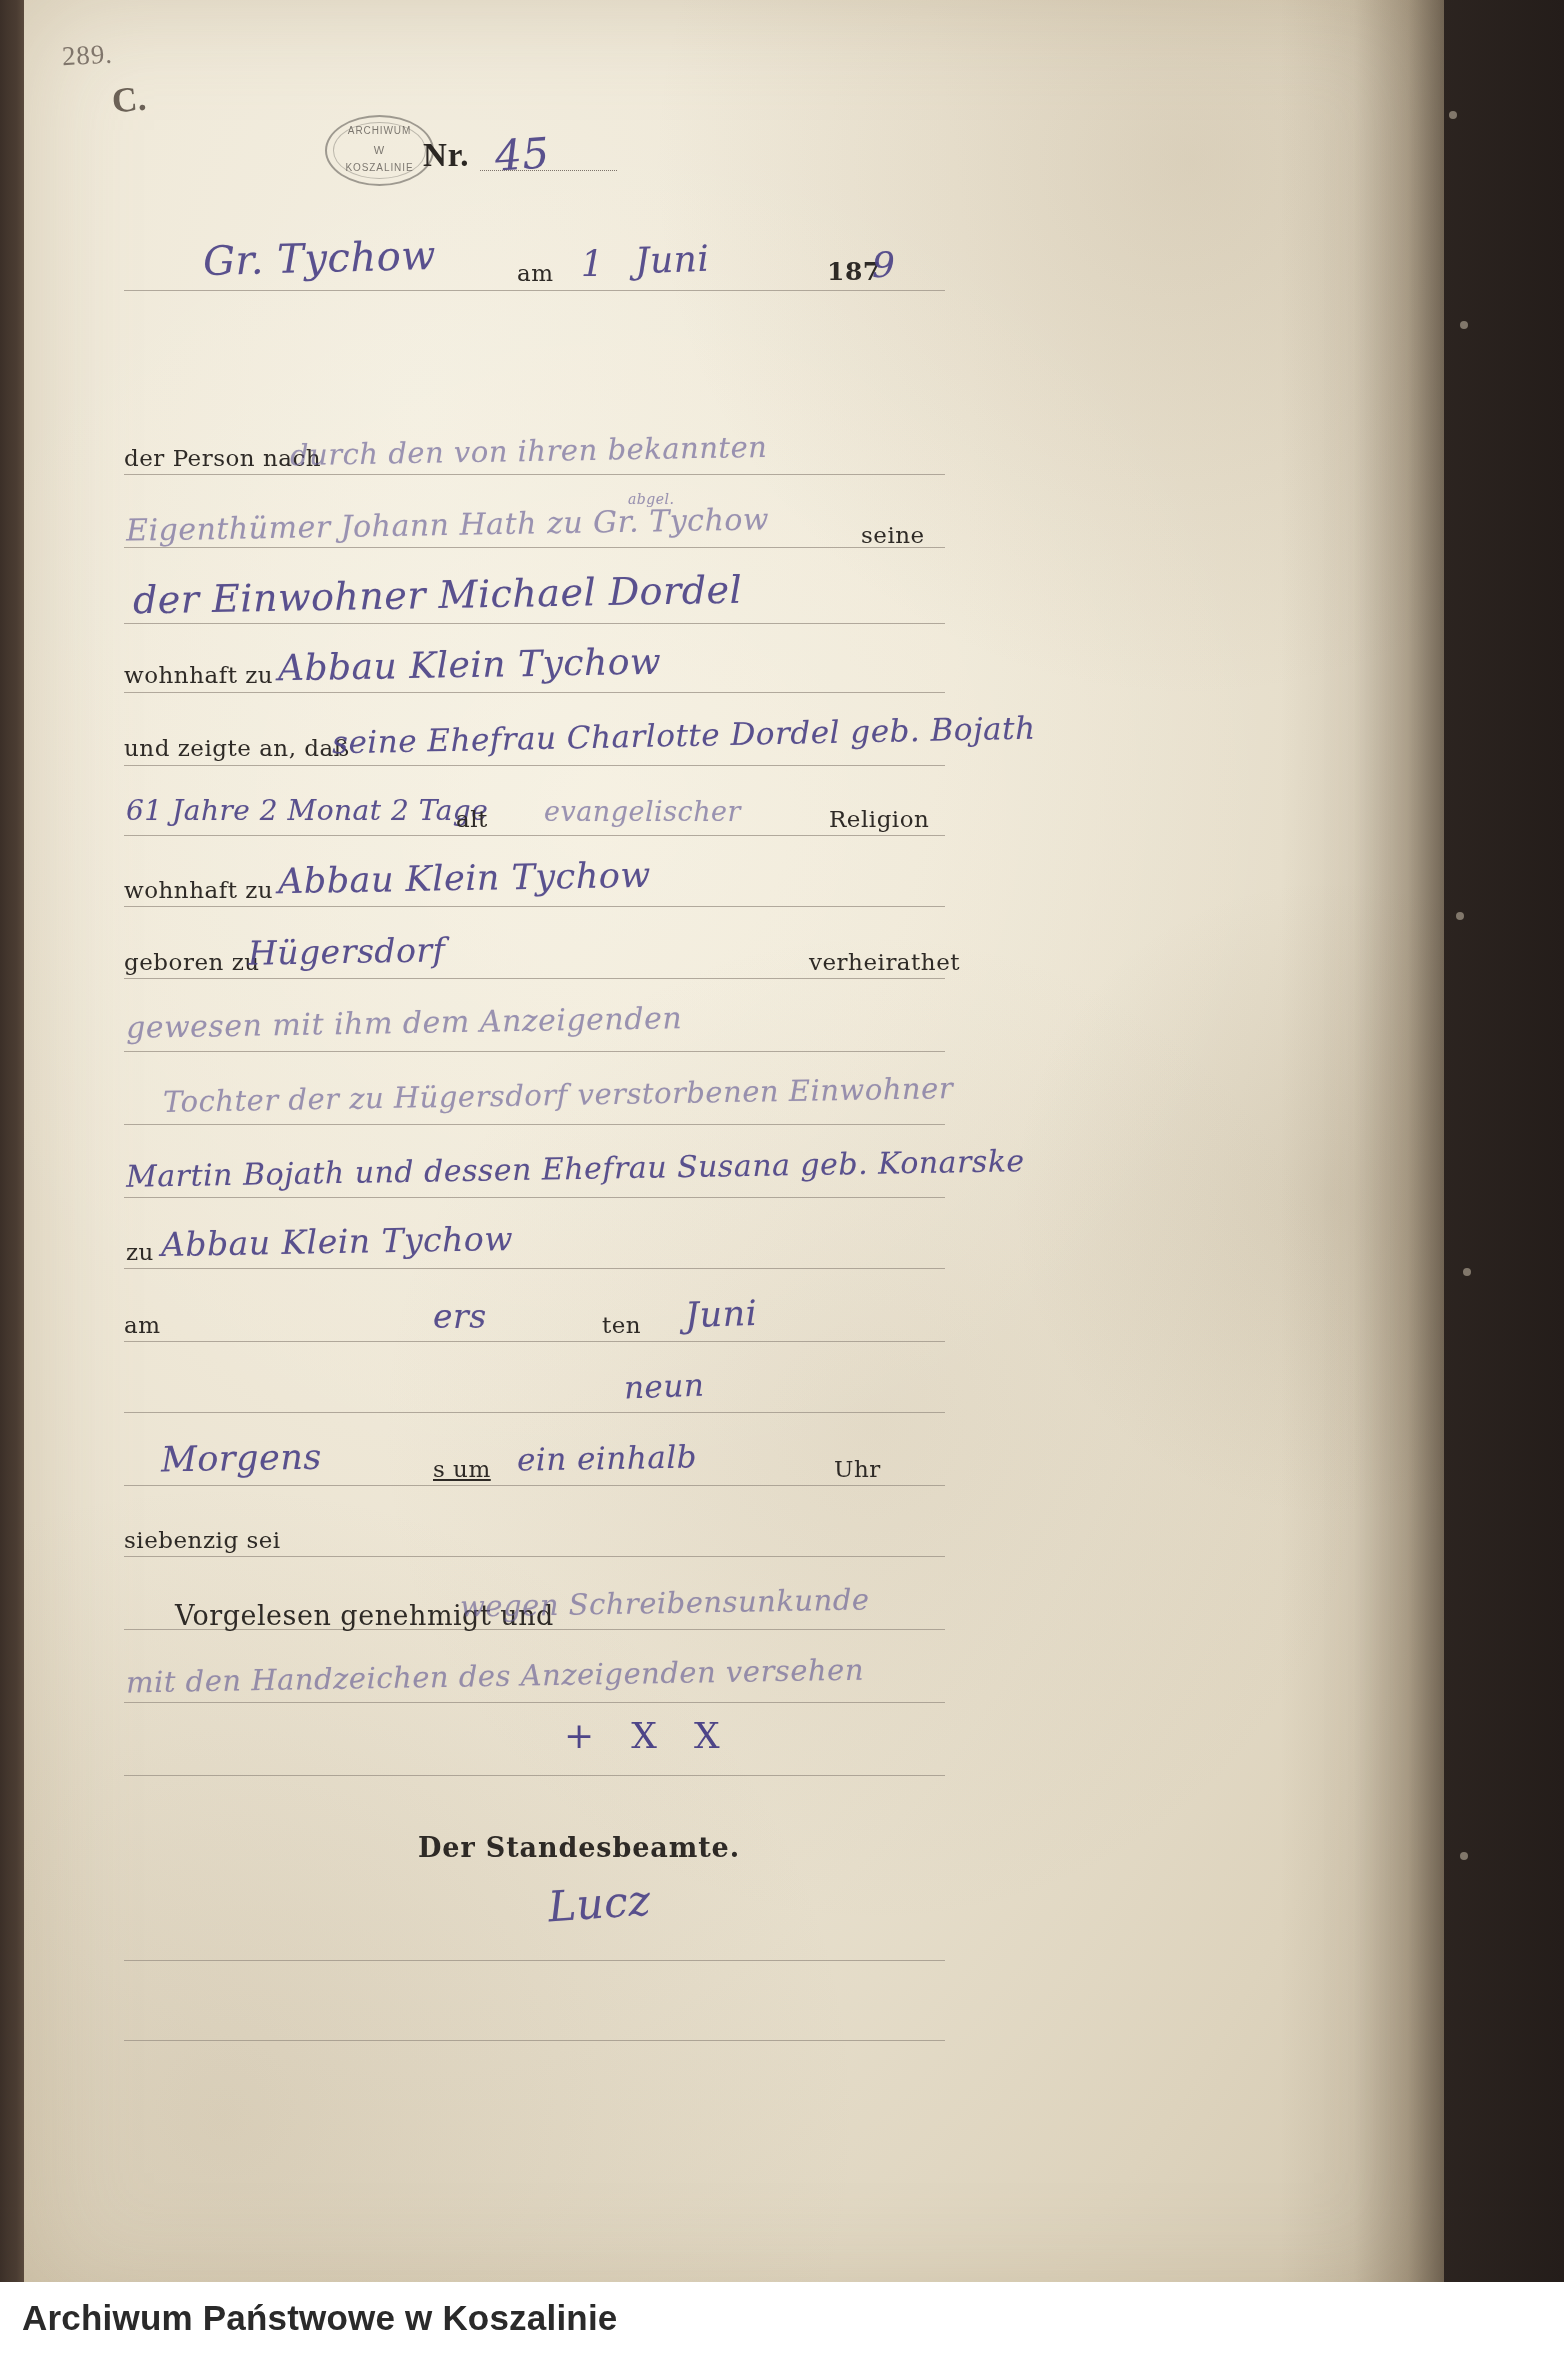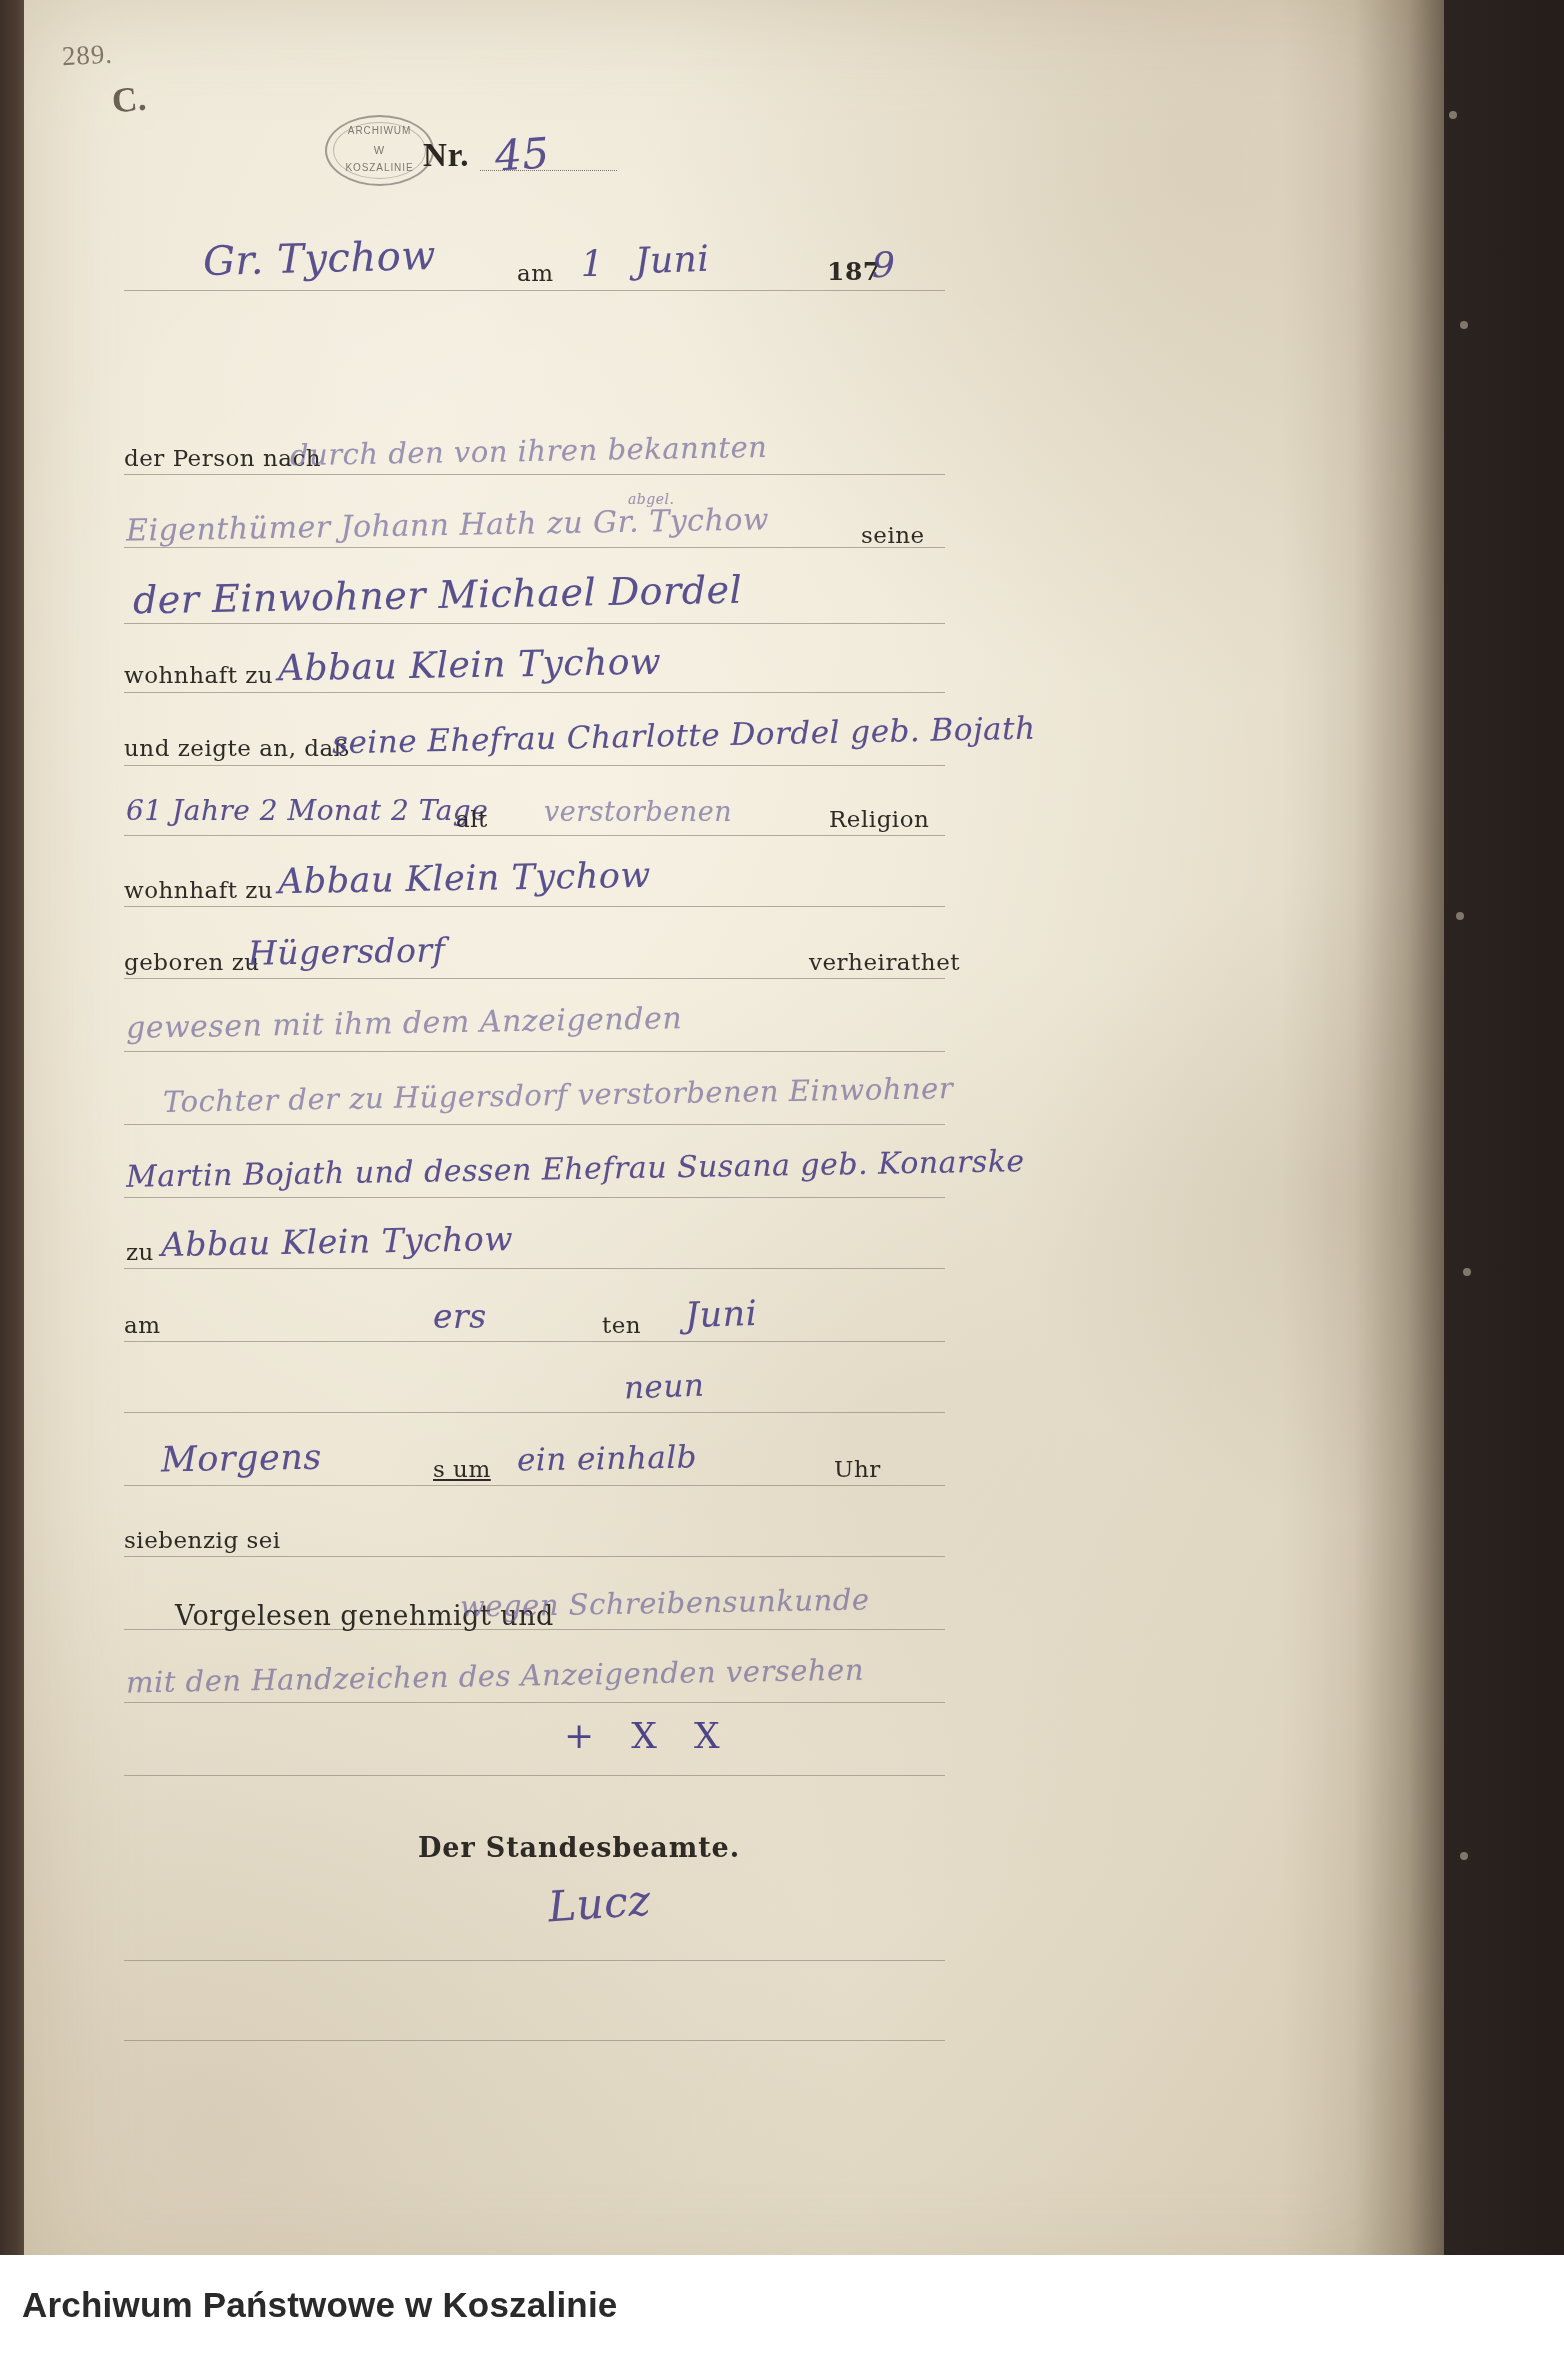--- a/index.html
+++ b/index.html
@@ -184,21 +184,21 @@
     height: 0;
     border-bottom: 1.5px solid #9b9186;
     opacity: .75;
   }
 
   
   .footer {
     position: absolute;
     left: 0; bottom: 0;
     width: 1565px;
-    height: 99px;
+    height: 72px;
     background: #ffffff;
     display: flex;
     align-items: center;
   }
   .footer span {
     margin-left: 22px;
     font-family: "Liberation Sans", sans-serif;
     font-weight: 700;
     font-size: 35px;
     color: #2a2a2a;
@@ -279,21 +279,21 @@
       <div class="pr fr" style="position:absolute; left:100px; top:662px; font-size:23px;">wohnhaft zu</div>
       <div class="hw" style="position:absolute; left:254px; top:644px; font-size:36px; transform:rotate(-1deg);">Abbau Klein Tychow</div>
 
       <div class="rule" style="left:100px; top:765px; width:821px;"></div>
       <div class="pr fr" style="position:absolute; left:100px; top:735px; font-size:23px;">und zeigte an, daß</div>
       <div class="hw" style="position:absolute; left:308px; top:717px; font-size:31px; transform:rotate(-1.2deg);">seine Ehefrau Charlotte Dordel geb. Bojath</div>
 
       <div class="rule" style="left:100px; top:835px; width:821px;"></div>
       <div class="hw" style="position:absolute; left:102px; top:794px; font-size:28px;">61 Jahre 2 Monat 2 Tage</div>
       <div class="pr fr" style="position:absolute; left:432px; top:806px; font-size:23px;">alt</div>
-      <div class="hw thin" style="position:absolute; left:520px; top:796px; font-size:27px;">verstorbenen</div>
+      <div class="hw thin" style="position:absolute; left:520px; top:796px; font-size:27px;">evangelischer</div>
       <div class="pr fr" style="position:absolute; left:805px; top:806px; font-size:23px;">Religion</div>
 
       <div class="rule" style="left:100px; top:906px; width:821px;"></div>
       <div class="pr fr" style="position:absolute; left:100px; top:877px; font-size:23px;">wohnhaft zu</div>
       <div class="hw" style="position:absolute; left:254px; top:858px; font-size:35px; transform:rotate(-1deg);">Abbau Klein Tychow</div>
 
       <div class="rule" style="left:100px; top:978px; width:821px;"></div>
       <div class="pr fr" style="position:absolute; left:100px; top:949px; font-size:23px;">geboren zu</div>
       <div class="hw" style="position:absolute; left:224px; top:932px; font-size:33px; transform:rotate(-1deg);">Hügersdorf</div>
       <div class="pr fr" style="position:absolute; left:785px; top:949px; font-size:23px;">verheirathet</div>

